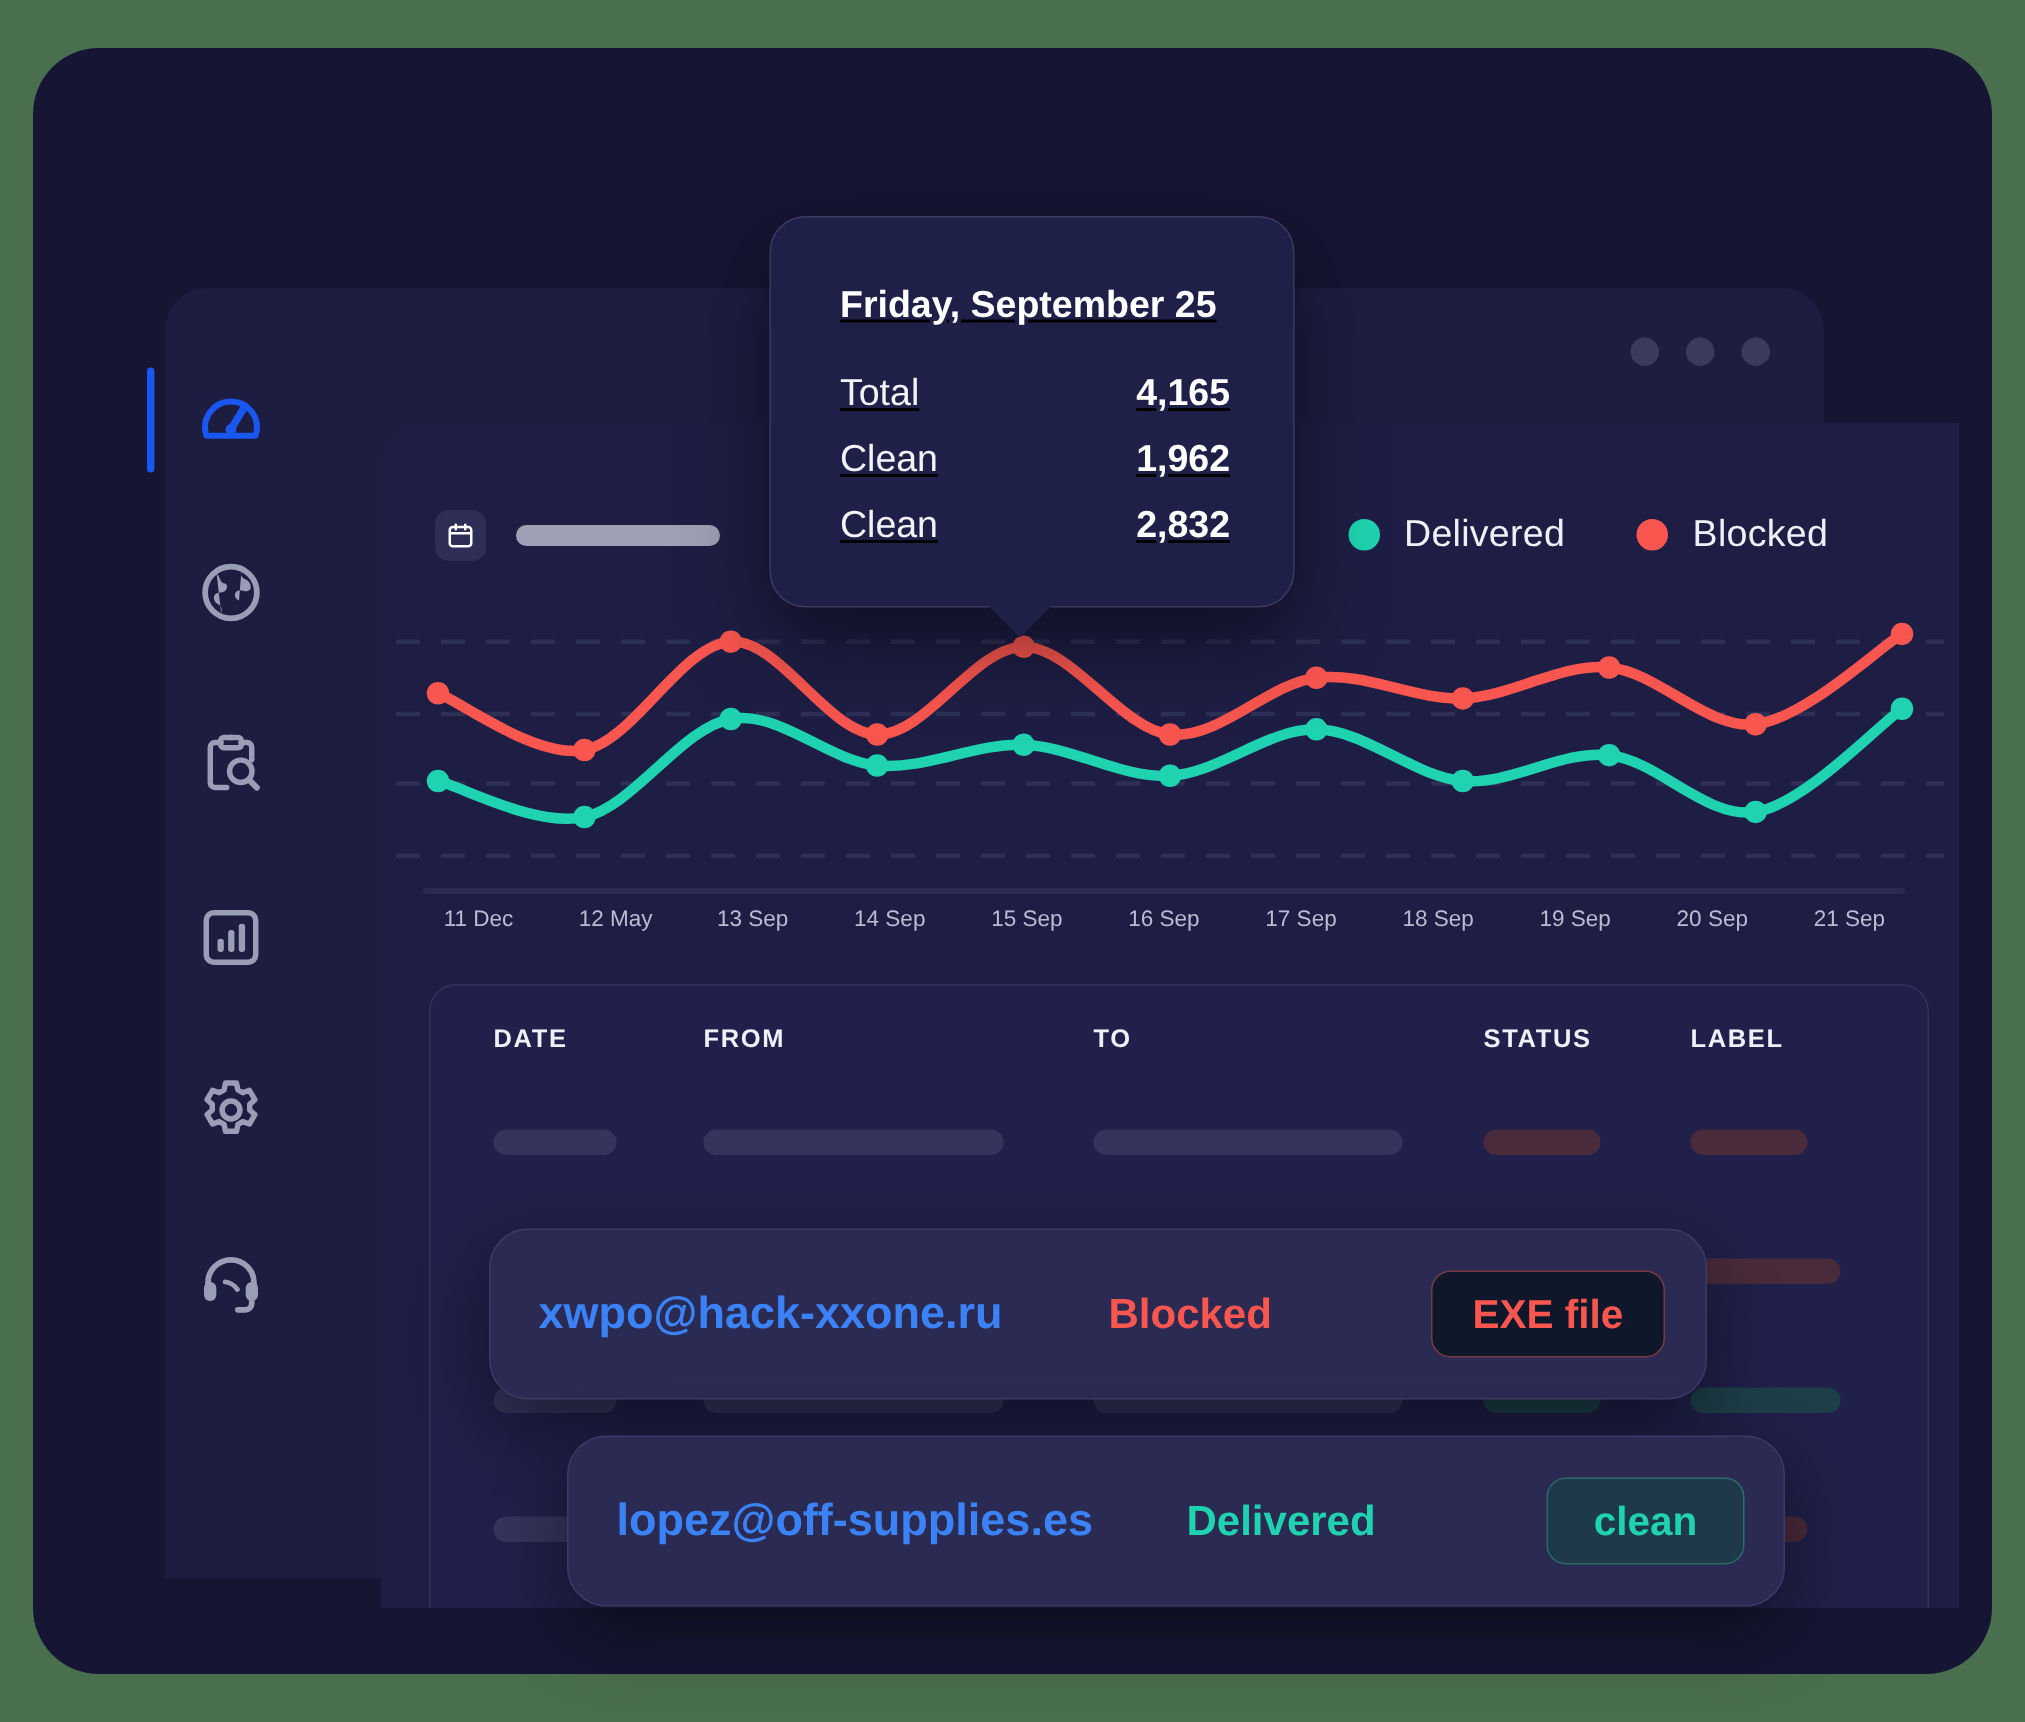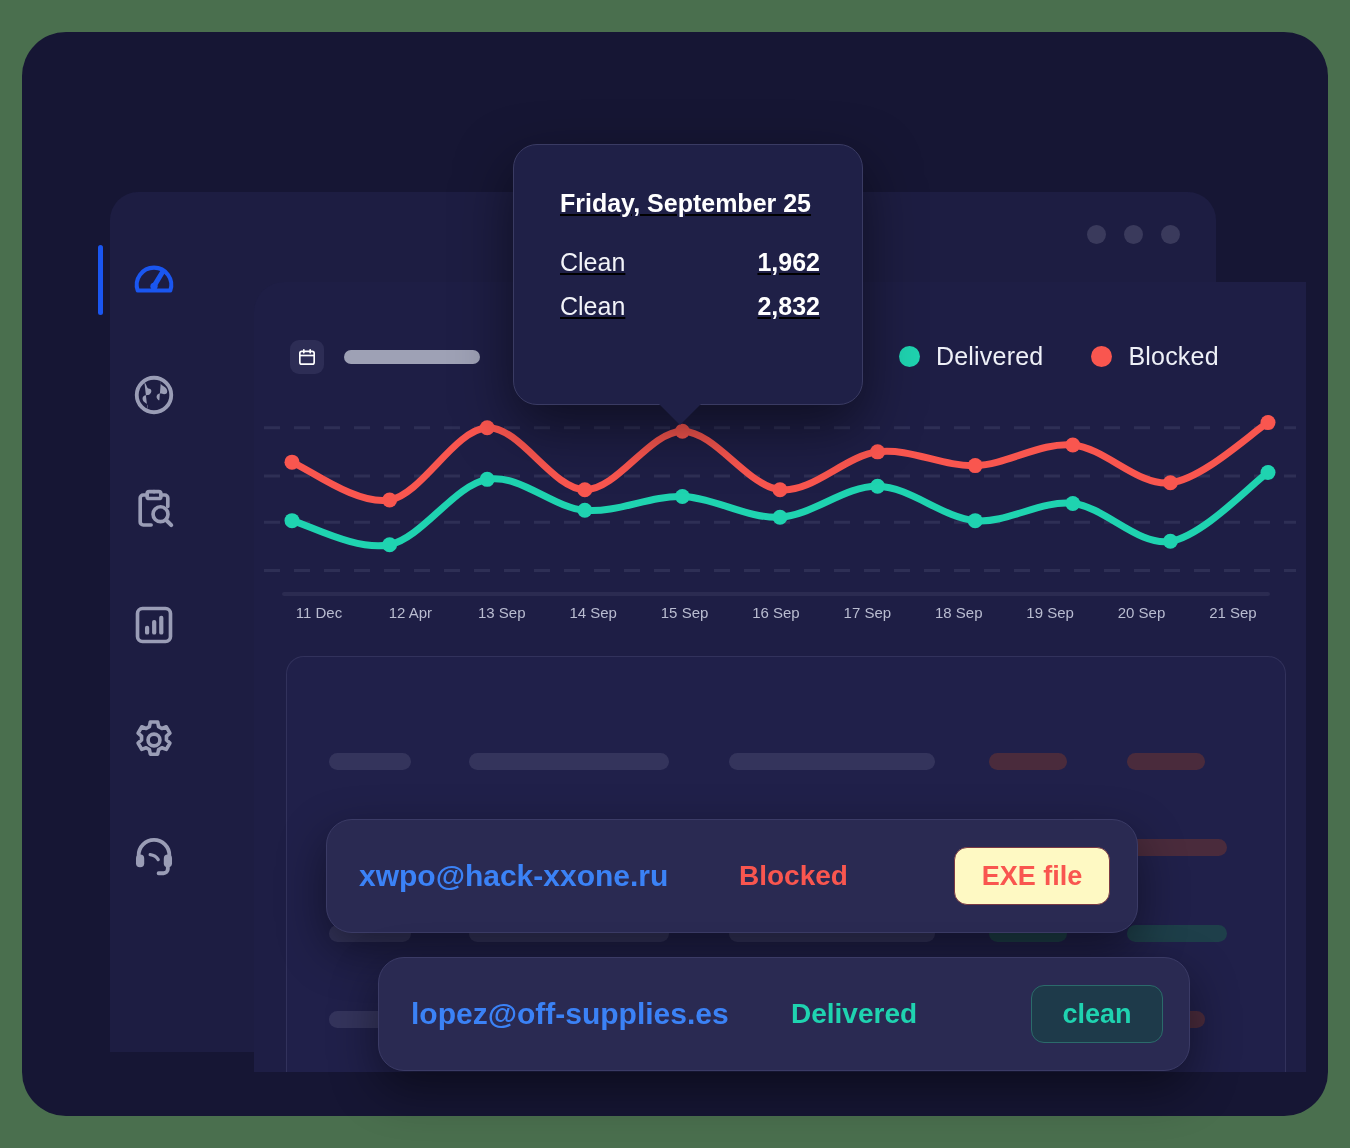--- a/index.html
+++ b/index.html
@@ -227,21 +227,21 @@
     align-items: center;
     justify-content: center;
     font-size: 27px;
     font-weight: bold;
   }
   .status-blocked   { color: #f9564f; }
   .status-delivered { color: #1fd3b0; }
   .badge-exe {
     color: #f9564f;
     border-color: #7a3a44;
-    background: #fef9c3;
+    background: #0f172a;
   }
   .badge-clean {
     color: #1fd3b0;
     border-color: #2b6b6b;
     background: #1e3a4a;
   }
 
   
   #tooltip {
     position: absolute;
@@ -406,33 +406,40 @@
             <circle cx="818.8000000000001" cy="103.44" r="7.5" fill="#1fd3b0"></circle>
             <circle cx="916.4" cy="141.28" r="7.5" fill="#1fd3b0"></circle>
             <circle cx="1014" cy="72.47999999999999" r="7.5" fill="#1fd3b0"></circle>
           </g>
       </svg>
     </div>
 
     <div id="axis-line"></div>
     <div id="x-axis">
         <span class="x-tick">11 Dec</span>
-        <span class="x-tick">12 Apr</span>
+        <span class="x-tick">12 May</span>
         <span class="x-tick">13 Sep</span>
         <span class="x-tick">14 Sep</span>
         <span class="x-tick">15 Sep</span>
         <span class="x-tick">16 Sep</span>
         <span class="x-tick">17 Sep</span>
         <span class="x-tick">18 Sep</span>
         <span class="x-tick">19 Sep</span>
         <span class="x-tick">20 Sep</span>
         <span class="x-tick">21 Sep</span>
       </div>
 
     <div id="table-panel">
+      <div id="table-header">
+          <span class="col-head" style="left: 42px;">DATE</span>
+          <span class="col-head" style="left: 182px;">FROM</span>
+          <span class="col-head" style="left: 442px;">TO</span>
+          <span class="col-head" style="left: 702px;">STATUS</span>
+          <span class="col-head" style="left: 840px;">LABEL</span>
+        </div>
 
       <div class="skel-row" style="top:96px">
         <span class="skel" style="left:42px;  width:82px"></span>
         <span class="skel" style="left:182px; width:200px"></span>
         <span class="skel" style="left:442px; width:206px"></span>
         <span class="skel red" style="left:702px; width:78px"></span>
         <span class="skel red" style="left:840px; width:78px"></span>
       </div>
 
       <div class="skel-row" style="top:182px">
@@ -470,20 +477,24 @@
 
   <div class="float-row" id="float-row-delivered">
     <span class="row-email" style="left:32px">lopez@off-supplies.es</span>
     <span class="row-status status-delivered" style="left:412px">Delivered</span>
     <span class="row-badge badge-clean" style="left:652px; width:132px; height:58px">clean</span>
   </div>
 
   <div id="tooltip">
     <div id="tooltip-title">Friday, September 25</div>
     <div id="tooltip-rows">
+        <div class="tt-row">
+          <span class="tt-key">Total</span>
+          <span class="tt-value">4,165</span>
+        </div>
         <div class="tt-row">
           <span class="tt-key">Clean</span>
           <span class="tt-value">1,962</span>
         </div>
         <div class="tt-row">
           <span class="tt-key">Clean</span>
           <span class="tt-value">2,832</span>
         </div>
       </div>
     <div id="tooltip-tail"></div>

